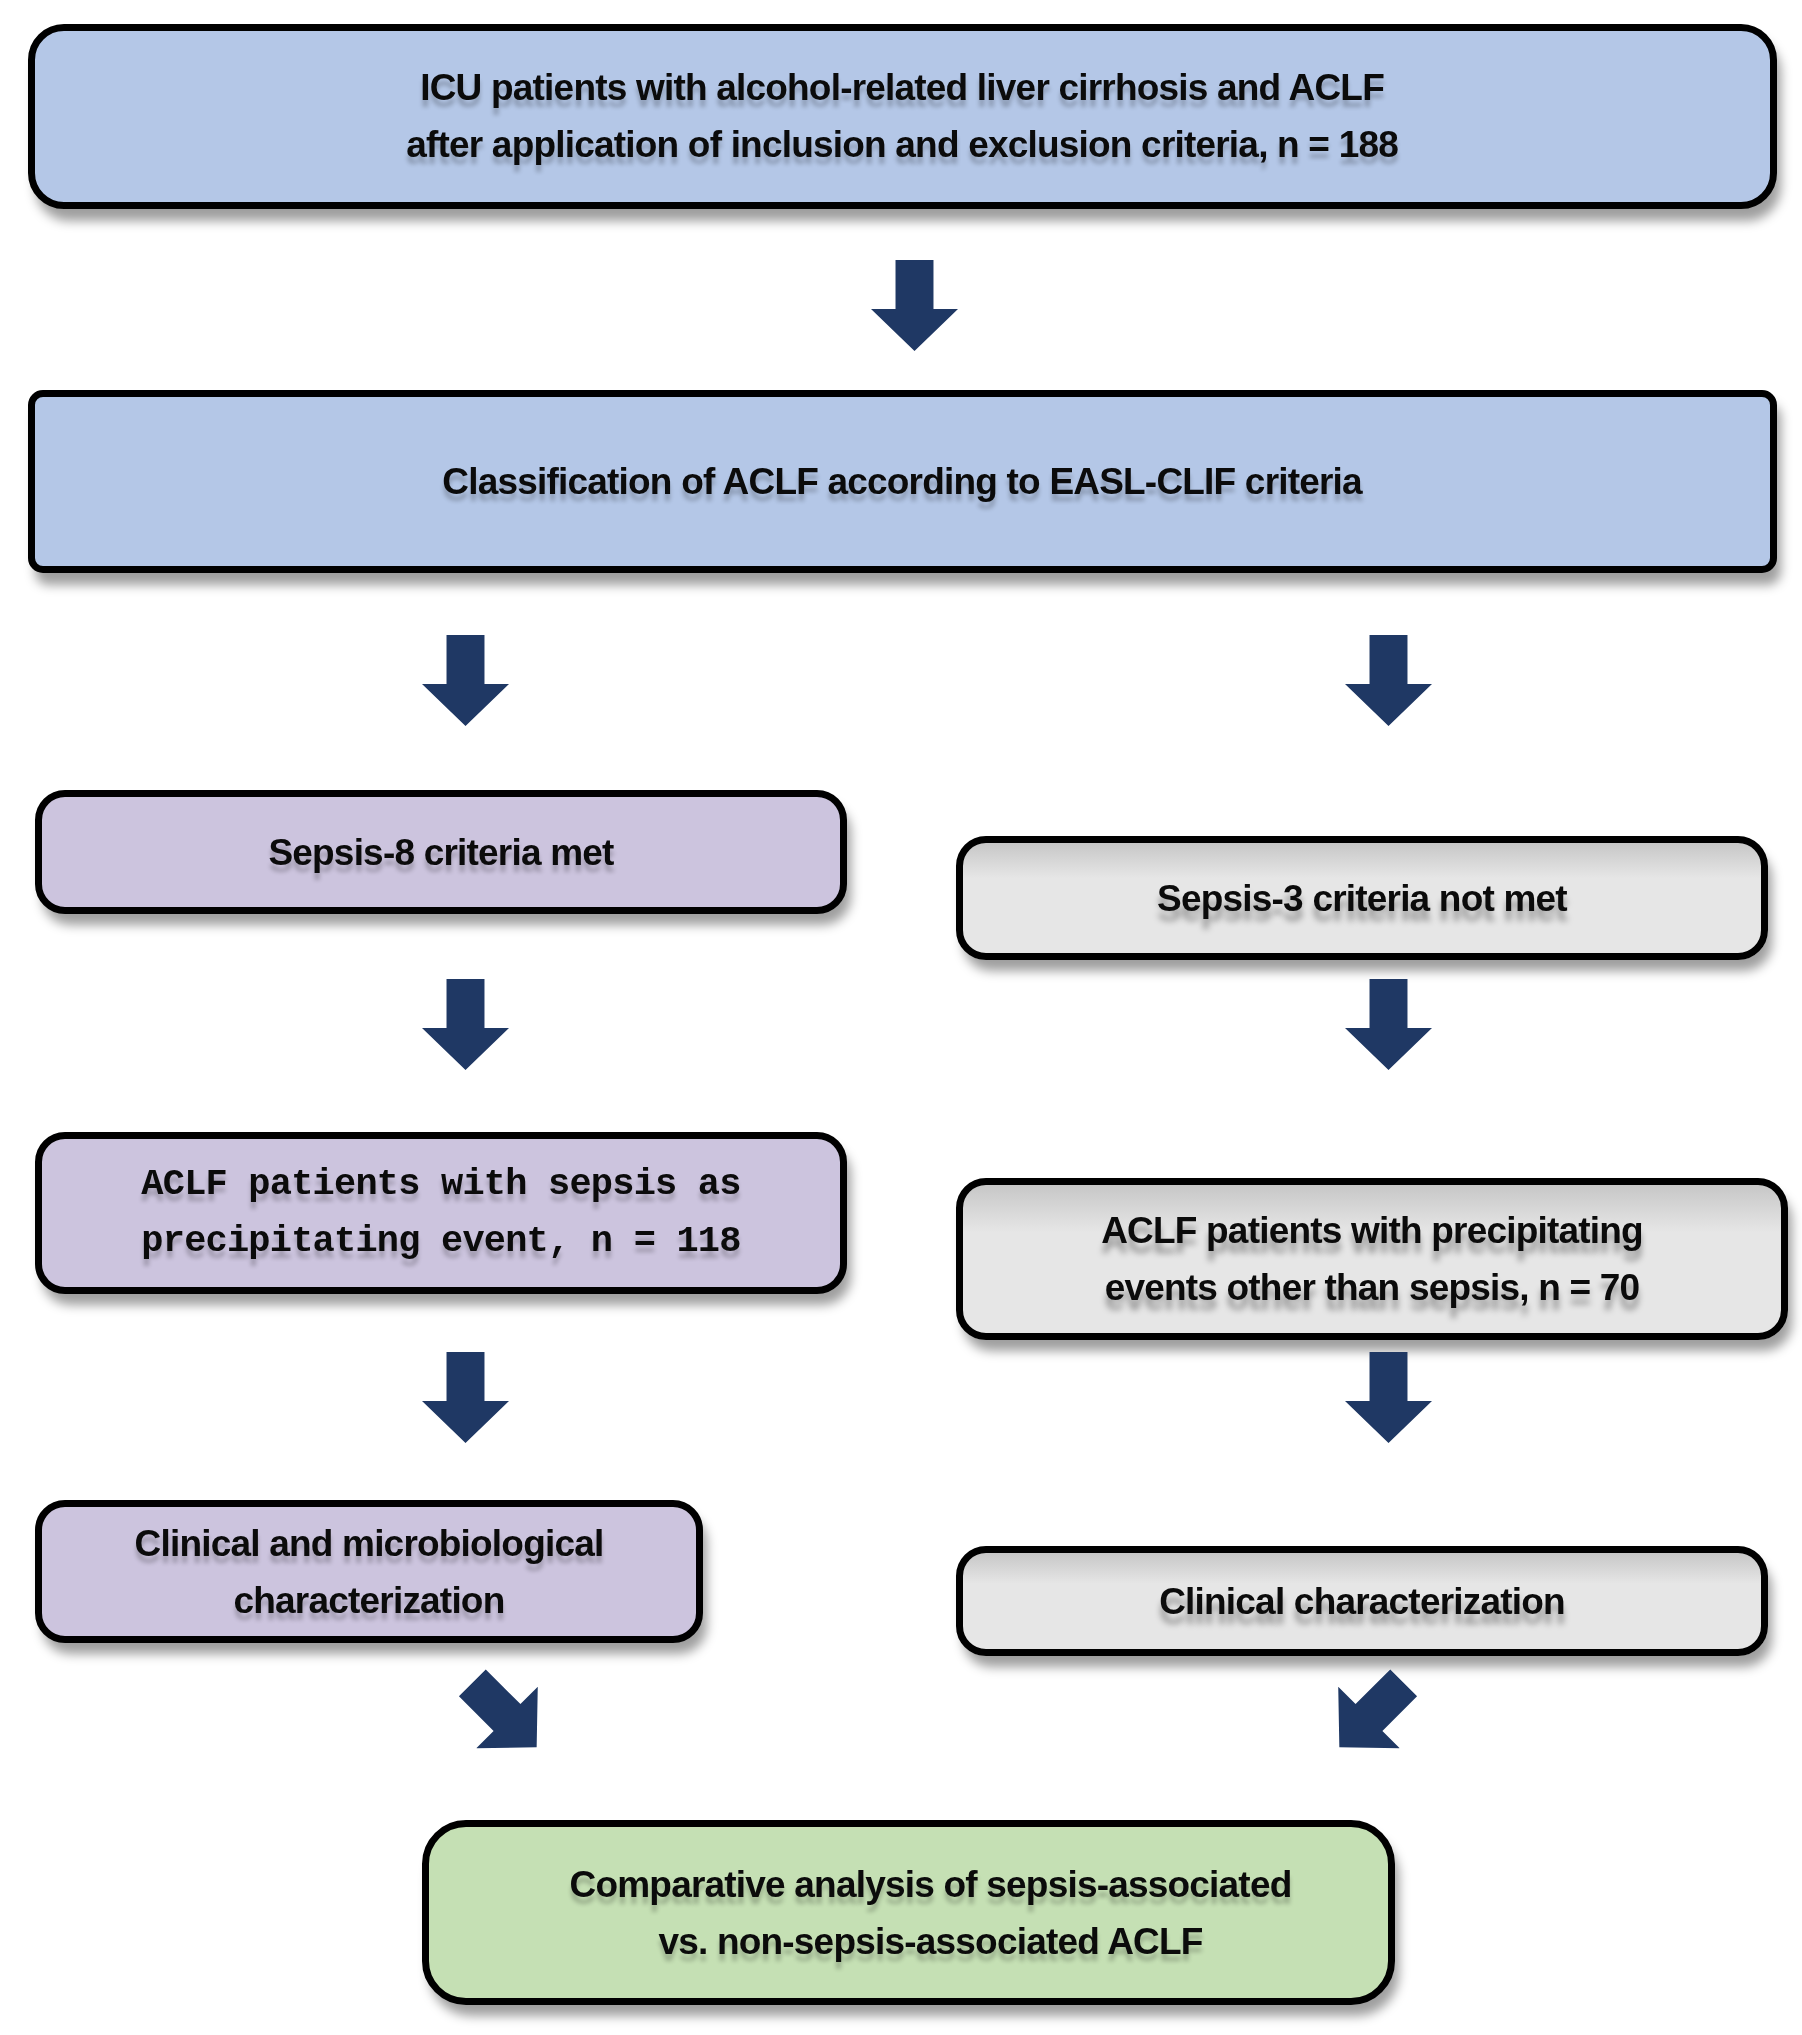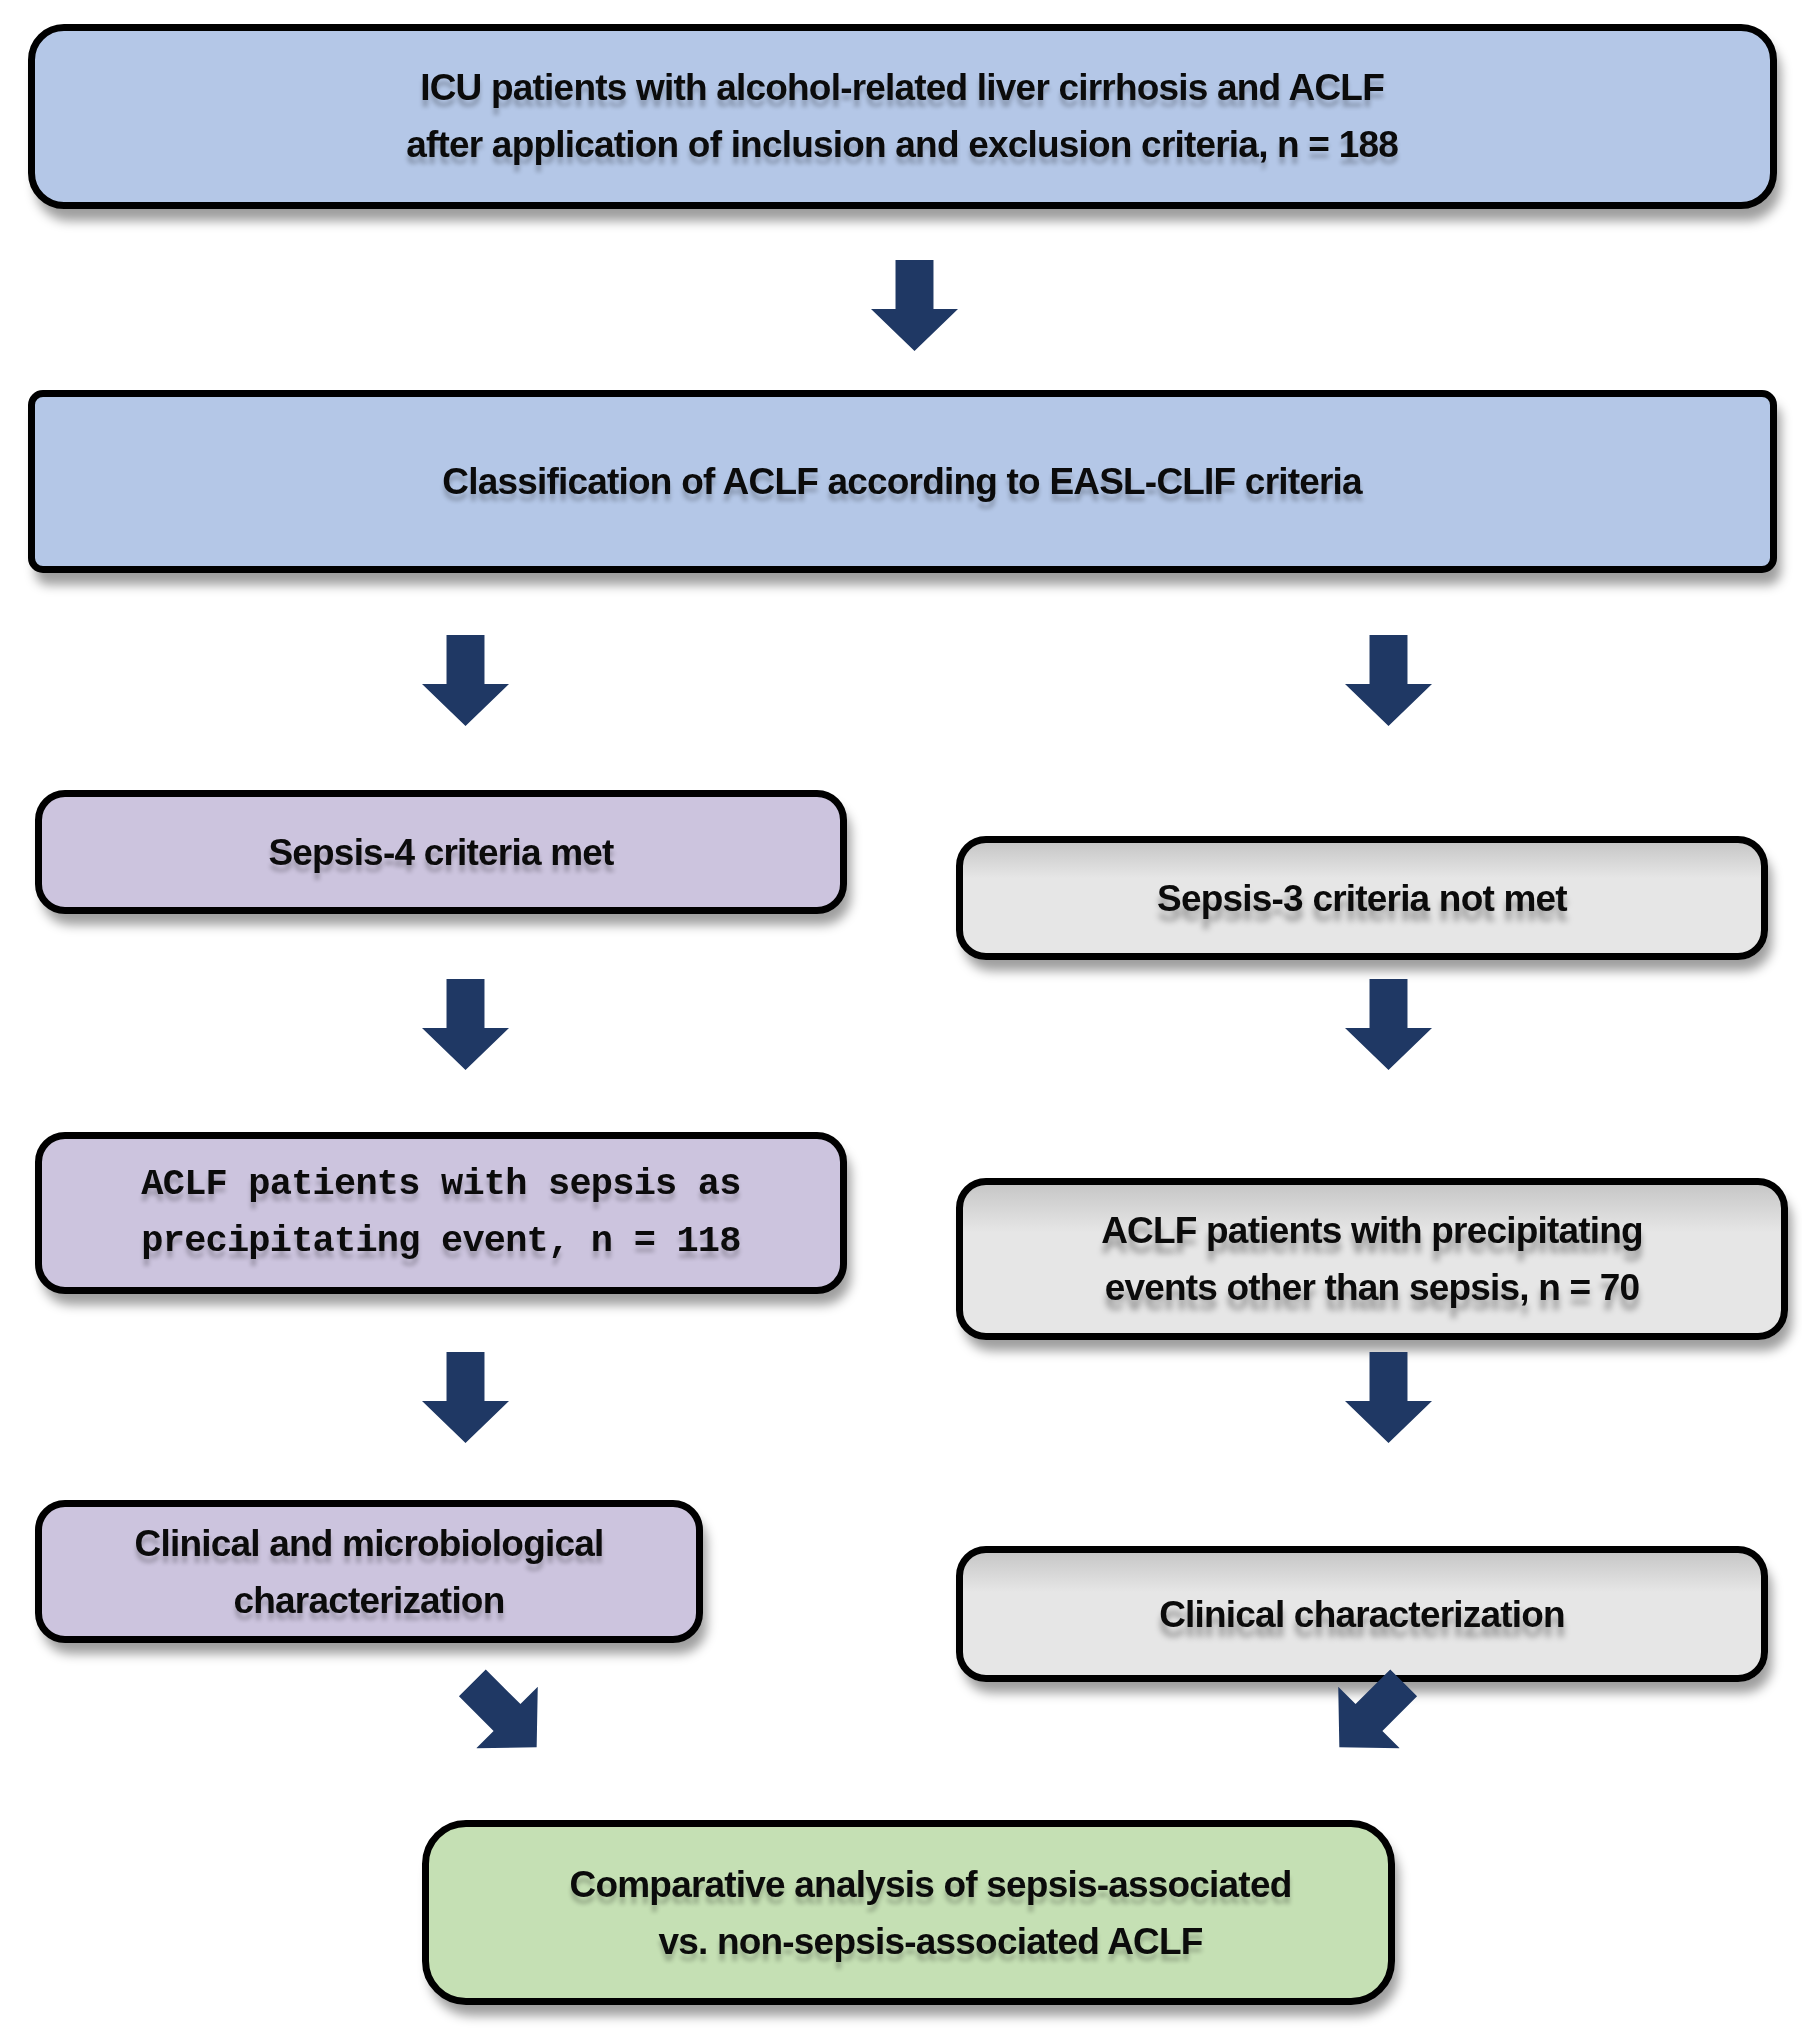--- a/index.html
+++ b/index.html
@@ -54,21 +54,21 @@
   .rot-dl { transform: rotate(45deg); }   
 
   
   #b1 { left: 27.6px;   top: 23.6px;   width: 1749px; height: 185px; }
   #b2 { left: 27.6px;   top: 390px;  width: 1749px; height: 183px; border-radius: 15px; }
   #b3 { left: 35px;   top: 790px; width: 812px; height: 124px; }
   #b4 { left: 956px; top: 790px; width: 812px; height: 124px; }
   #b5 { left: 35px;   top: 1132px; width: 812px; height: 162px; font-family: Liberation Mono, monospace; }
   #b6 { left: 956px; top: 1132px; width: 832px; height: 162px; }
   #b7 { left: 35px;   top: 1500px; width: 668px; height: 143px; }
-  #b8 { left: 956px; top: 1500px; width: 812px; height: 136px; }
+  #b8 { left: 956px; top: 1500px; width: 812px; height: 110px; }
   #b9 { left: 422px;  top: 1820px; width: 973px; height: 185px; }
 
   #a1 { left: 871px; top: 260px; }
   #a2 { left: 422px;  top: 635px; }
   #a3 { left: 1345px; top: 635px; }
   #a4 { left: 422px;  top: 979px; }
   #a5 { left: 1345px; top: 979px; }
   #a6 { left: 422px;  top: 1352px; }
   #a7 { left: 1345px; top: 1352px; }
   #d1 { left: 461px;  top: 1664px; }
@@ -99,21 +99,21 @@
         <polygon points="31,0 79,0 79,62 110,62 55,115 0,62 31,62" fill="#1f3864"></polygon>
       </svg>
   </div>
   <div id="a3" class="arrow">
     <svg viewBox="0 0 110 115">
         <polygon points="31,0 79,0 79,62 110,62 55,115 0,62 31,62" fill="#1f3864"></polygon>
       </svg>
   </div>
 
   <div id="b3" class="box purple">
-    <span class="line">Sepsis-4 criteria met</span>
+    <span class="line">Sepsis-8 criteria met</span>
   </div>
   <div id="b4" class="box gray">
     <span class="line">Sepsis-3 criteria not met</span>
   </div>
 
   <div id="a4" class="arrow">
     <svg viewBox="0 0 110 115">
         <polygon points="31,0 79,0 79,62 110,62 55,115 0,62 31,62" fill="#1f3864"></polygon>
       </svg>
   </div>

